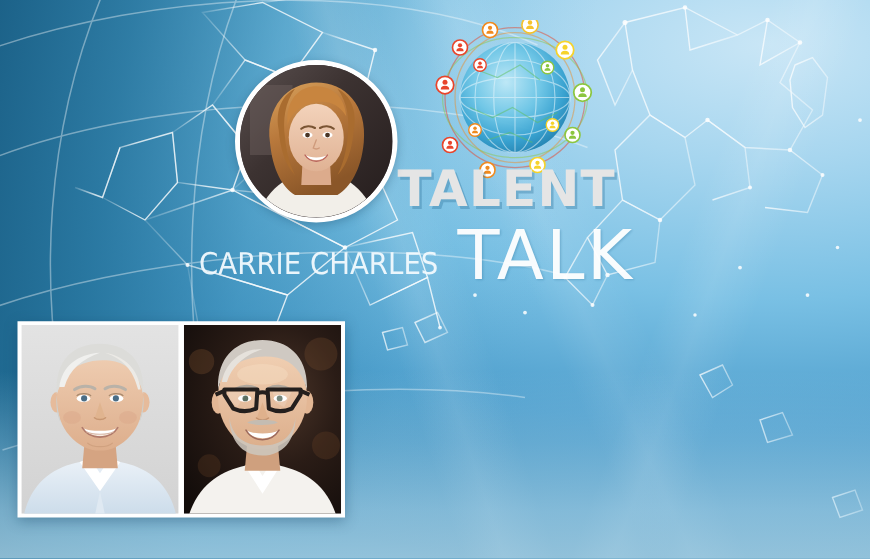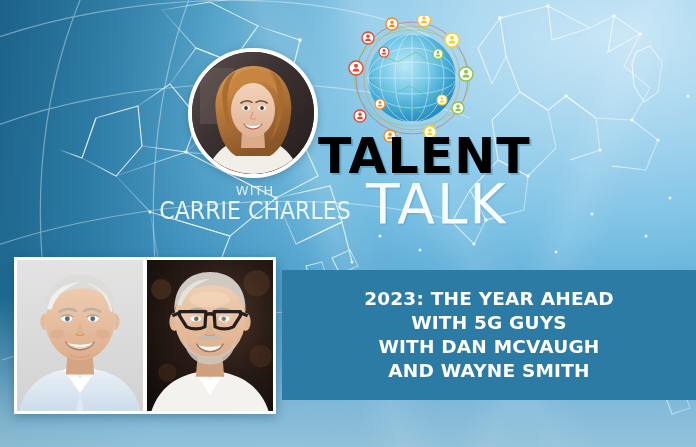--- a/index.html
+++ b/index.html
@@ -93,24 +93,24 @@
     color: #ffffff;
     text-shadow: 3px 3px 0 rgba(40,110,150,0.40), 0 2px 5px rgba(20,70,100,0.30);
   }
   .logo-talent {
     position: absolute;
     left: 0px;
     top: 118px;
     width: 270px;
     font-family: "DejaVu Sans", sans-serif;
     font-weight: 700;
-    font-size: 49px;
+    font-size: 40px;
     line-height: 1;
     letter-spacing: 1px;
-    color: #000000;
+    color: #e5e5e5;
     text-shadow: 2px 2px 0 rgba(45,115,155,0.35);
   }
   .logo-talk {
     position: absolute;
     left: 48px;
     top: 163px;
     width: 270px;
     font-family: "DejaVu Sans", sans-serif;
     font-weight: 400;
     font-size: 55px;
@@ -474,21 +474,20 @@
       <circle cx="70" cy="56" r="1.9" fill="#4a3525"></circle>
 
       <path d="M61,59 L59,66 L63,66" stroke="#c89madd" fill="none"></path>
       <path d="M61,60 L58.6,66.4 C59.8,67.4 62.2,67.4 63.4,66.4" stroke="#cf9b7c" stroke-width="1.1" fill="none" stroke-linecap="round"></path>
 
       <path d="M52,72 C56,77.5 66,77.5 70,72 C66,74.6 56,74.6 52,72 Z" fill="#ffffff"></path>
       <path d="M52,72 C56,78.6 66,78.6 70,72" stroke="#b9655c" stroke-width="1.1" fill="none" stroke-linecap="round"></path>
     </svg>
   </div>
 
-  <div class="host-with">WITH</div>
   <div class="host-name">CARRIE CHARLES</div>
 
   <div class="guest-frame">
 
     <div class="guest-photo">
       <svg viewBox="0 0 124 151" preserveAspectRatio="xMidYMid slice" aria-hidden="true">
         <defs>
           <linearGradient id="g1bg" x1="0" y1="0" x2="0" y2="1">
             <stop offset="0%" stop-color="#e3e3e3"></stop>
             <stop offset="100%" stop-color="#d2d2d2"></stop>
@@ -608,20 +607,14 @@
 
         <path d="M36,74 C36,92 46,104 62,104 C78,104 88,92 88,74 C86,88 78,96 62,96 C46,96 38,88 36,74 Z" fill="#cdc6bd" opacity="0.88"></path>
         <path d="M50,78 C54,75 70,75 74,78 C70,80.5 54,80.5 50,78 Z" fill="#c4bcb2"></path>
 
         <path d="M49,84 C55,92.5 69,92.5 75,84 C69,87.4 55,87.4 49,84 Z" fill="#ffffff"></path>
         <path d="M49,84 C55,94 69,94 75,84" stroke="#9d6a5c" stroke-width="1.2" fill="none" stroke-linecap="round"></path>
       </svg>
     </div>
   </div>
 
-  <div class="title-banner">
-    <div class="title-text">2023: THE YEAR AHEAD
-WITH 5G GUYS
-WITH DAN MCVAUGH
-AND WAYNE SMITH</div>
-  </div>
 
 </div>
 
 </body></html>

